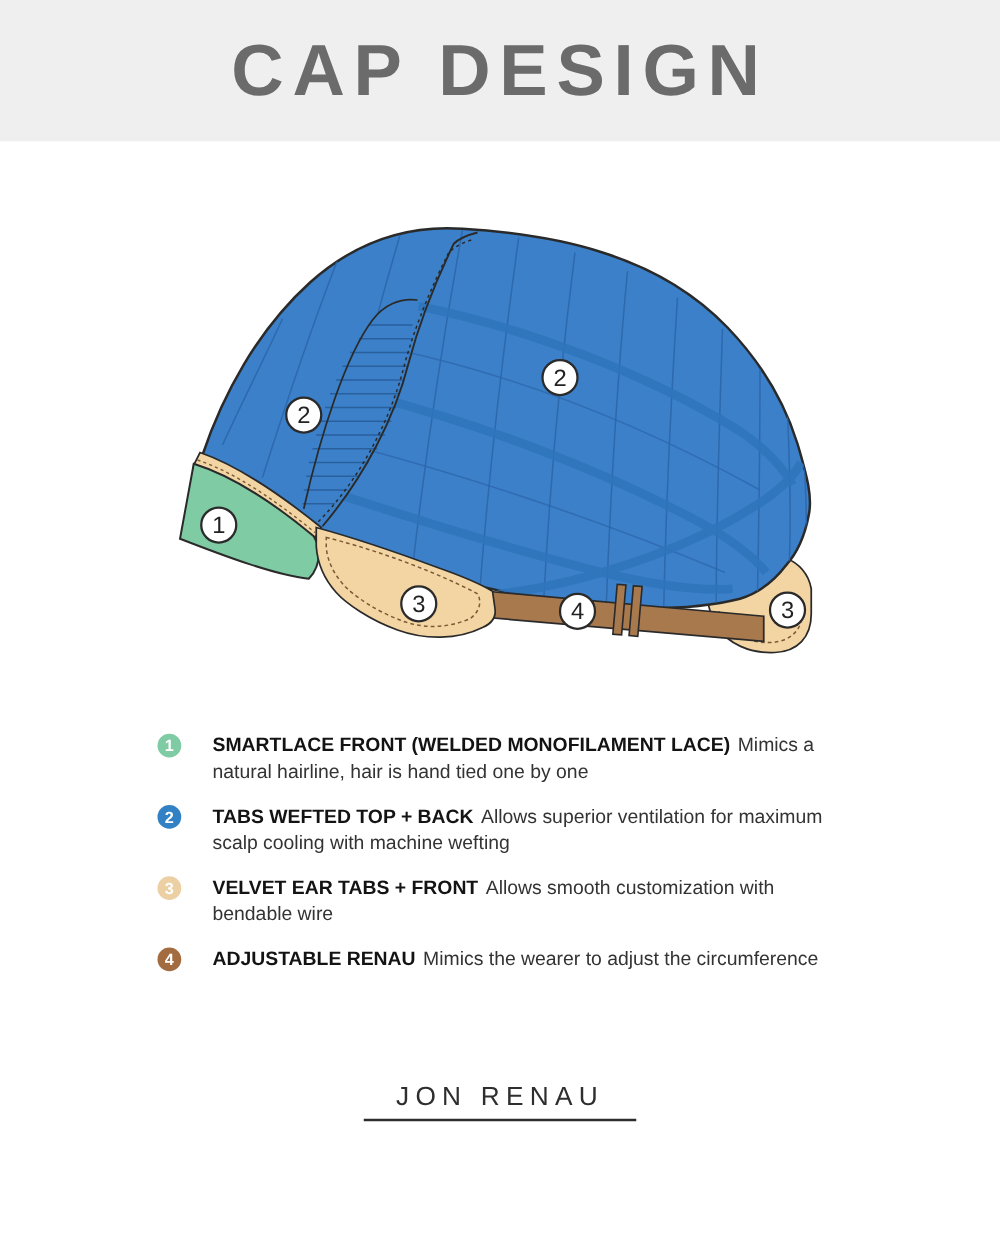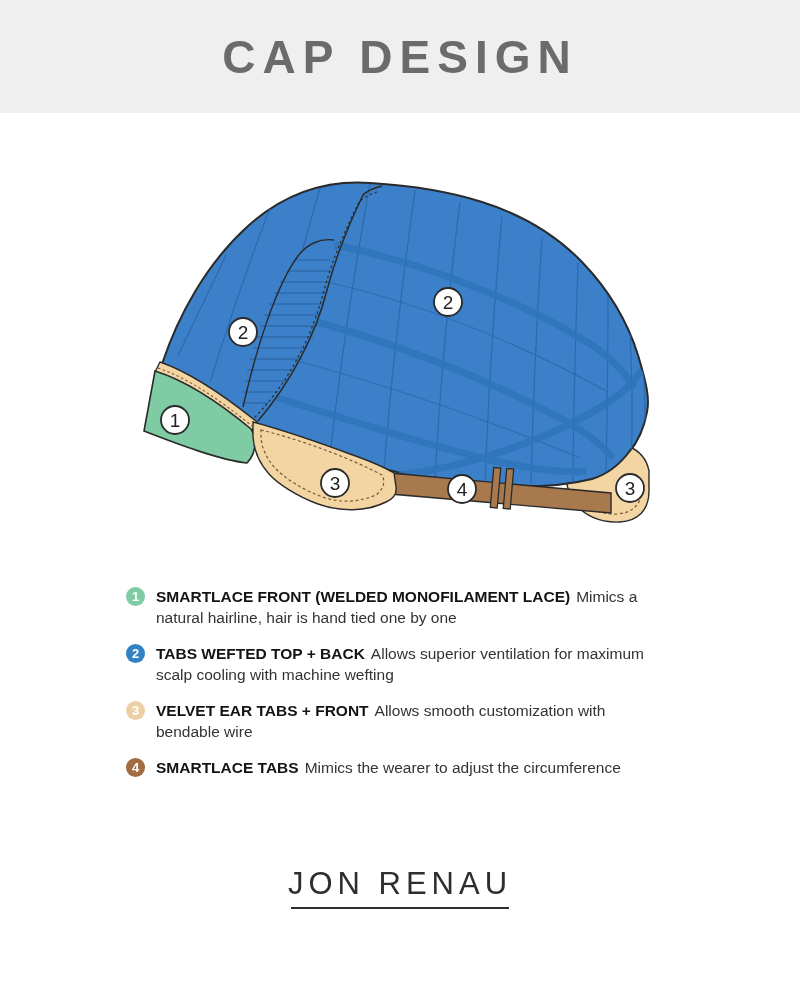--- a/index.html
+++ b/index.html
@@ -6,38 +6,38 @@
   body{
     width:800px;height:1000px;position:relative;background:#ffffff;
     font-family:"Liberation Sans",sans-serif;overflow:hidden;
   }
   
   .header{
     position:absolute;left:0;top:0;width:800px;height:113px;
     background:#f0efef;display:flex;align-items:center;justify-content:center;
   }
   .header h1{
-    margin:0;font-size:46px;font-weight:700;letter-spacing:7px;
+    margin:0;font-size:58px;font-weight:700;letter-spacing:7px;
     color:#6c6b6b;
   }
   
   .diagram{position:absolute;left:130px;top:160px;width:560px;height:400px;}
   
   .legend{position:absolute;left:126px;top:586px;width:545px;}
   .legend-item{display:flex;align-items:flex-start;margin-bottom:15px;}
   .bullet{
     width:19px;height:19px;border-radius:50%;flex:0 0 19px;margin-top:1px;
     color:#ffffff;font-size:13px;font-weight:700;line-height:19px;text-align:center;
   }
-  .li-text{margin-left:11px;font-size:15.5px;line-height:21px;color:#333333;max-width:515px;}
+  .li-text{margin-left:25px;font-size:15.5px;line-height:21px;color:#333333;max-width:515px;}
   .li-text b{color:#131313;font-weight:700;}
   .li-text .desc{margin-left:6px;}
   
   .footer{position:absolute;left:0;top:866px;width:800px;text-align:center;color:#2e2e2e;}
-  .brand{font-size:31px;letter-spacing:5px;font-weight:400;}
+  .brand{font-size:21px;letter-spacing:5px;font-weight:400;}
   .brand-divider{width:218px;height:2px;background:#2e2e2e;margin:5px auto 4px auto;}
   .sub-brand{font-size:28px;letter-spacing:5px;font-weight:400;}
 </style>
 </head>
 <body>
 
 <div class="header">
   <h1>CAP DESIGN</h1>
 </div>
 
@@ -130,20 +130,20 @@
   <div class="legend-item">
     <div class="bullet" style="background: rgb(49, 129, 196);">2</div>
     <div class="li-text"><b>TABS WEFTED TOP + BACK</b><span class="desc">Allows superior ventilation for maximum scalp cooling with machine wefting</span></div>
   </div>
   <div class="legend-item">
     <div class="bullet" style="background: rgb(236, 208, 164);">3</div>
     <div class="li-text"><b>VELVET EAR TABS + FRONT</b><span class="desc">Allows smooth customization with bendable wire</span></div>
   </div>
   <div class="legend-item">
     <div class="bullet" style="background: rgb(162, 107, 64);">4</div>
-    <div class="li-text"><b>SMARTLACE TABS</b><span class="desc">Mimics the wearer to adjust the circumference</span></div>
+    <div class="li-text"><b>ADJUSTABLE RENAU</b><span class="desc">Mimics the wearer to adjust the circumference</span></div>
   </div>
 </div>
 
 <div class="footer">
   <div class="brand">JON RENAU</div>
   <div class="brand-divider"></div>
 </div>
 
 </body></html>

